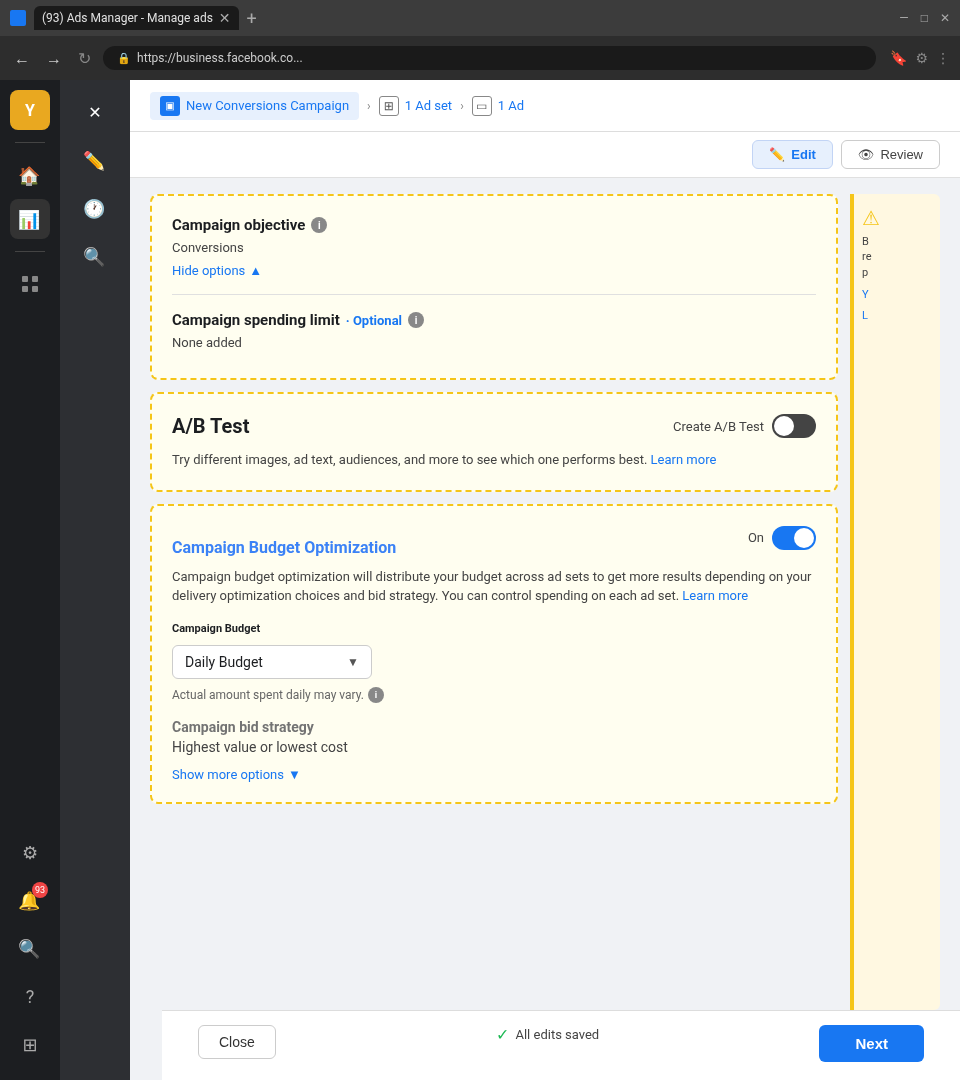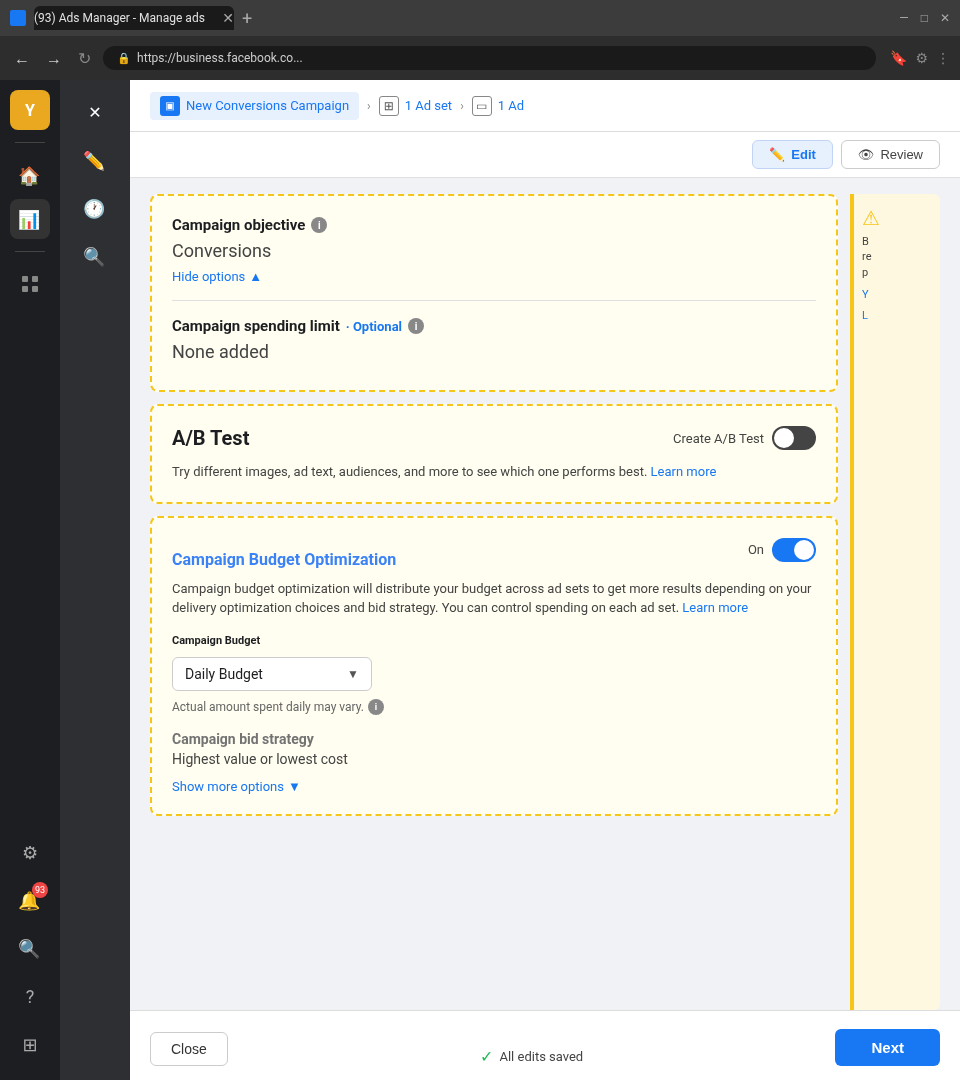--- a/index.html
+++ b/index.html
@@ -28,21 +28,21 @@
     .browser-favicon {
       width: 16px;
       height: 16px;
       background: #1877f2;
       border-radius: 2px;
       flex-shrink: 0;
     }
     .tab-active {
       background: #1a1a1a;
       color: #e0e0e0;
-      padding: 4px 0;
+      padding: 4px 8px;
       border-radius: 6px 6px 0 0;
       font-size: 12px;
       display: flex;
       align-items: center;
       gap: 6px;
       min-width: 200px;
     }
     .tab-close {
       margin-left: auto;
       color: #aaa;
@@ -296,21 +296,21 @@
       height: 16px;
       background: #888;
       color: white;
       border-radius: 50%;
       font-size: 10px;
       font-weight: bold;
       cursor: pointer;
     }
     .section-value {
       color: #444;
-      font-size: 18px;
+      font-size: 13px;
       margin-bottom: 8px;
     }
     .link-btn {
       color: #1877f2;
       text-decoration: none;
       cursor: pointer;
       font-size: 13px;
     }
     .hide-options {
       display: flex;
@@ -494,25 +494,26 @@
     .warning-text {
       font-size: 11px;
       color: #444;
       line-height: 1.4;
     }
 
     
     .footer-bar {
       background: #fff;
       border-top: 1px solid #ddd;
-      padding: 14px 20px;
-      display: flex;
-      align-items: flex-end;
+      padding: 14px 36px;
+      display: flex;
+      align-items: flex-start;
       justify-content: space-between;
       height: 70px;
+      margin-left: 32px;
     }
     .btn-close-footer {
       border: 1px solid #ccc;
       background: #fff;
       border-radius: 6px;
       padding: 8px 20px;
       font-size: 14px;
       color: #333;
       cursor: pointer;
     }

